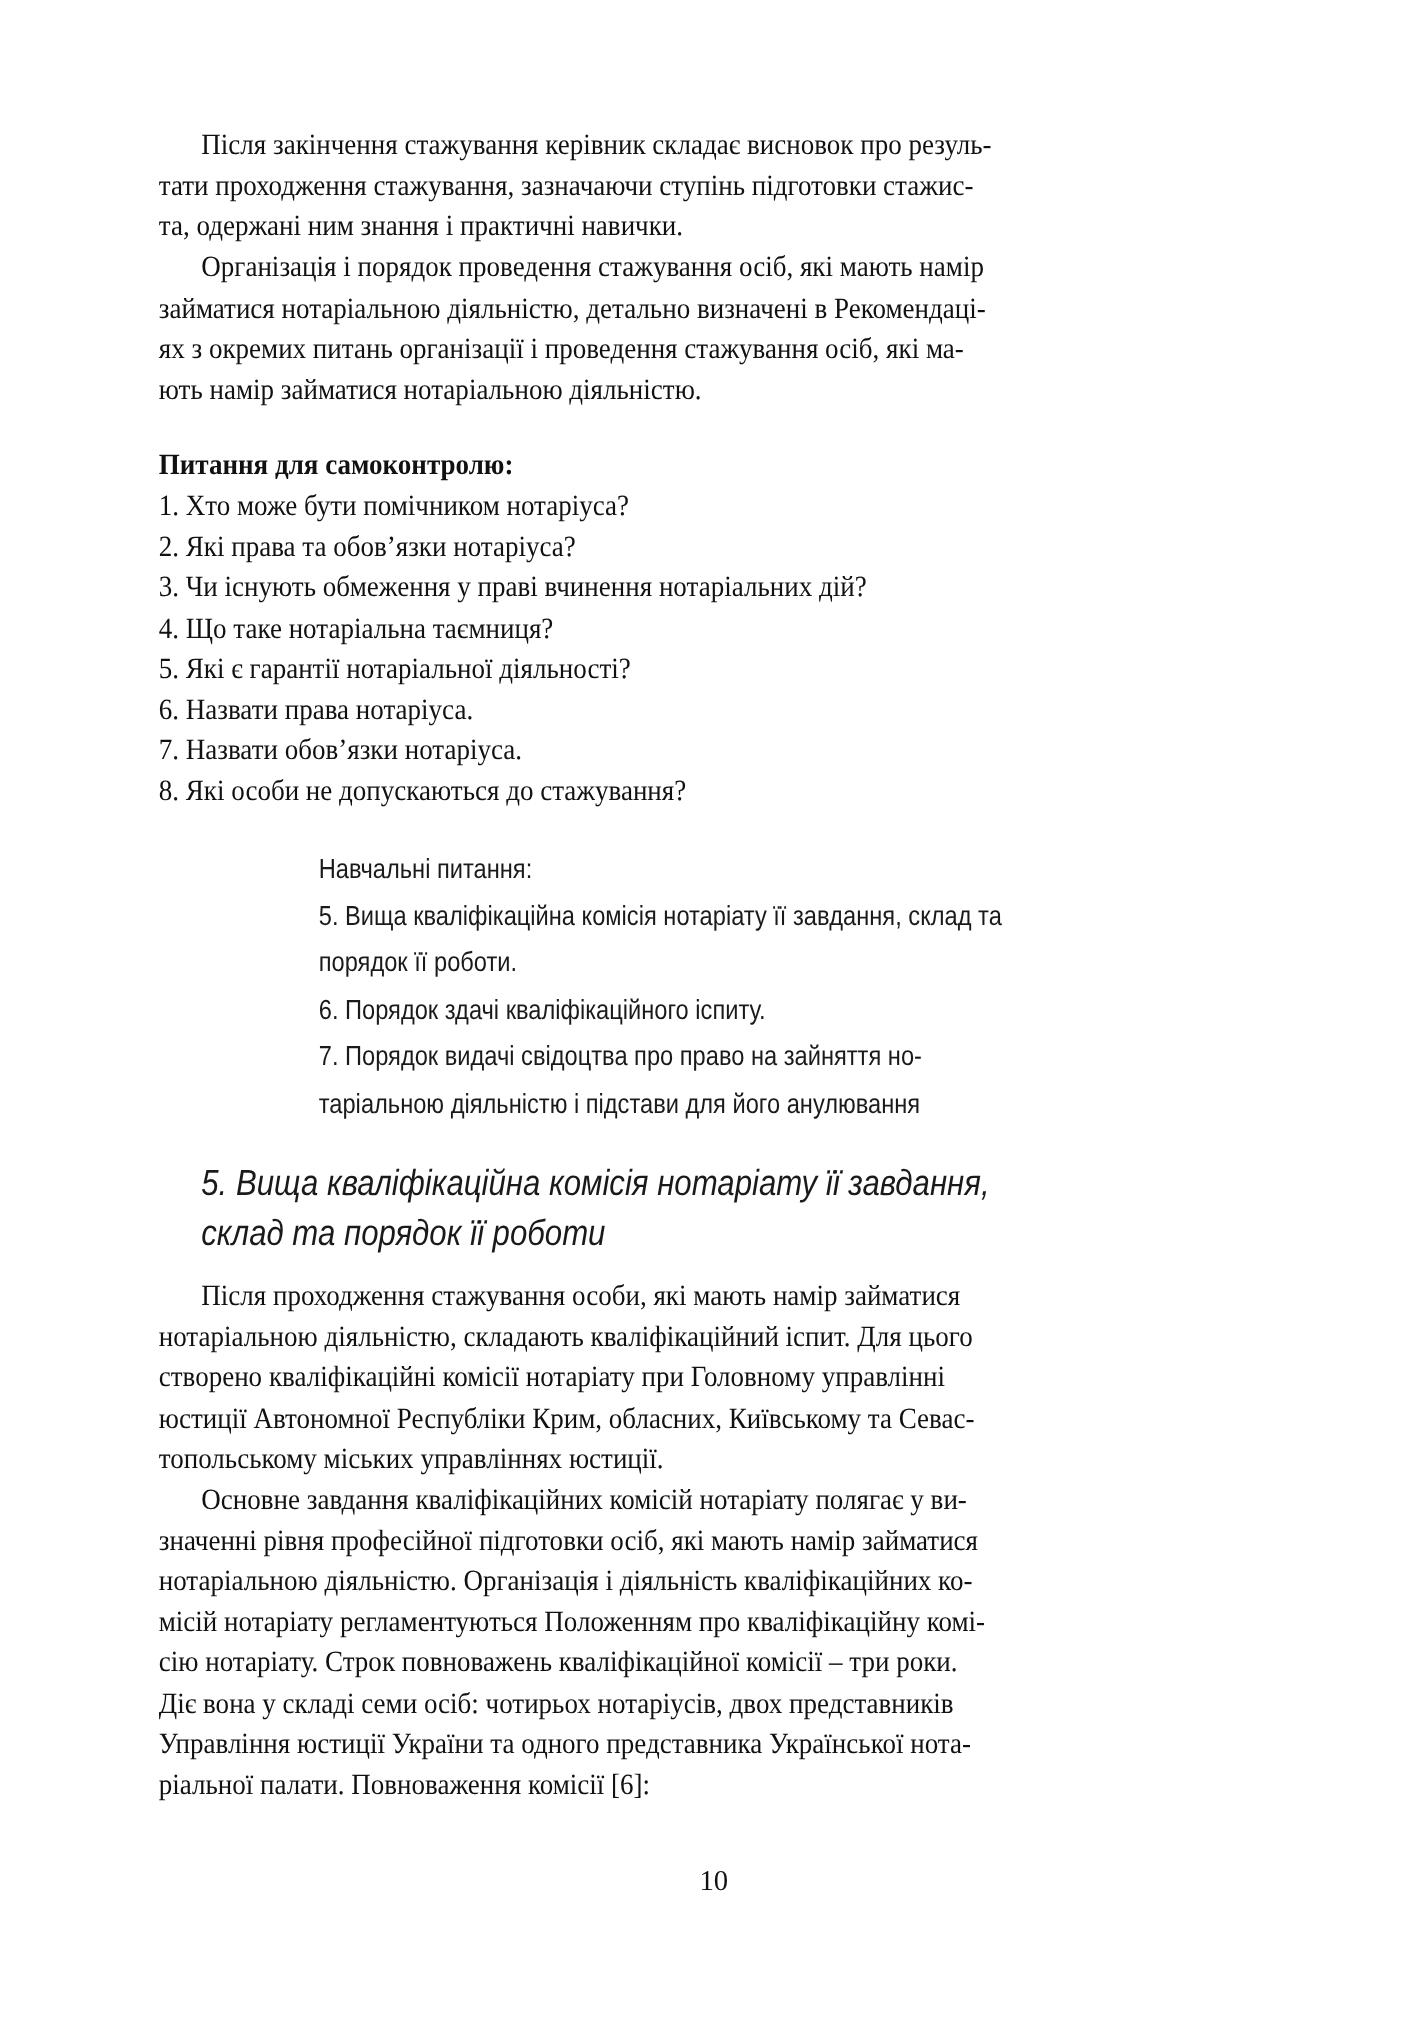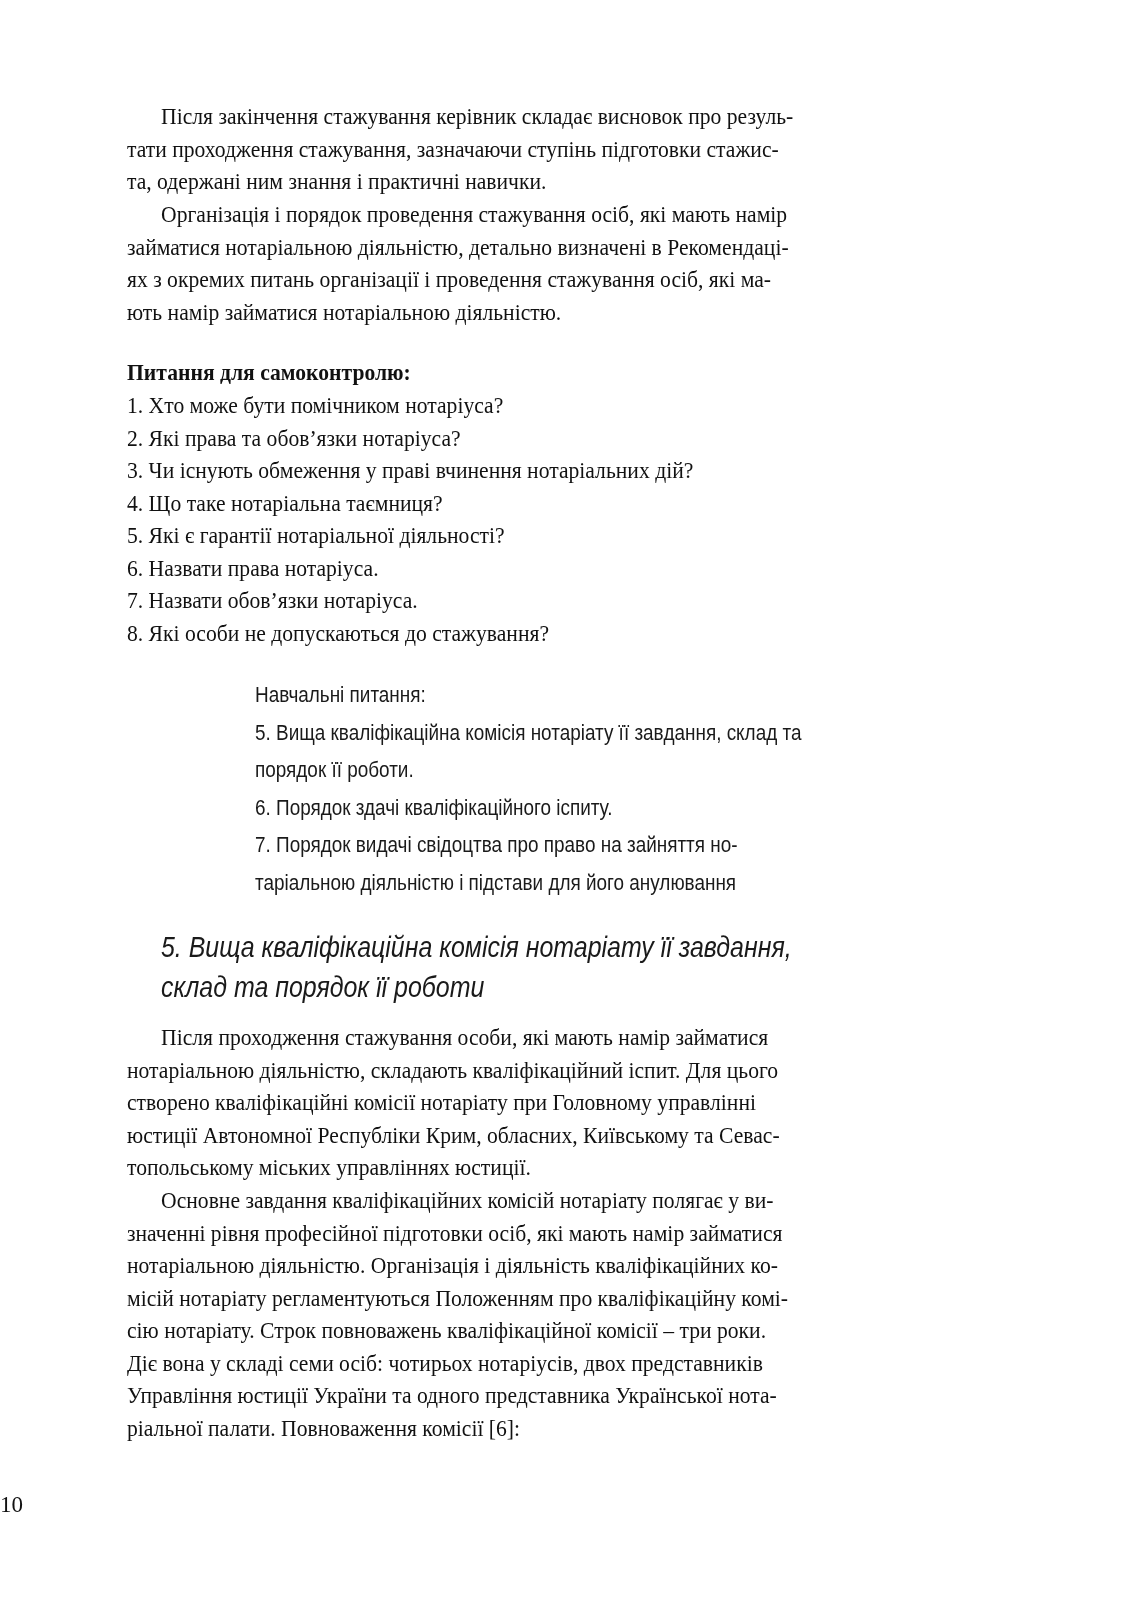--- a/index.html
+++ b/index.html
@@ -30,21 +30,21 @@
     transform: scaleX(0.86); transform-origin: left top; color: #1a1a1a;
   }
   .study div { white-space: nowrap; }
   .heading {
     position: absolute; left: 161px; top: 927px;
     font-size: 29px; line-height: 40px; font-style: italic; color: #1a1a1a;
     transform: scaleX(0.86); transform-origin: left top;
   }
   .heading div { white-space: nowrap; }
   .pagenum {
-    position: absolute; left: 0; width: 1142px; top: 1492px; 
+    position: absolute; left: 0; width: 1142px; top: 1492px; text-align: center;
     font-size: 23px;
   }
 </style>
 </head>
 <body>
 
 <div class="page">
 
   <div class="para serif" style="top:100px;">
     <span class="line" style="padding-left:37px;">Після закінчення стажування керівник складає висновок про резуль-</span>

